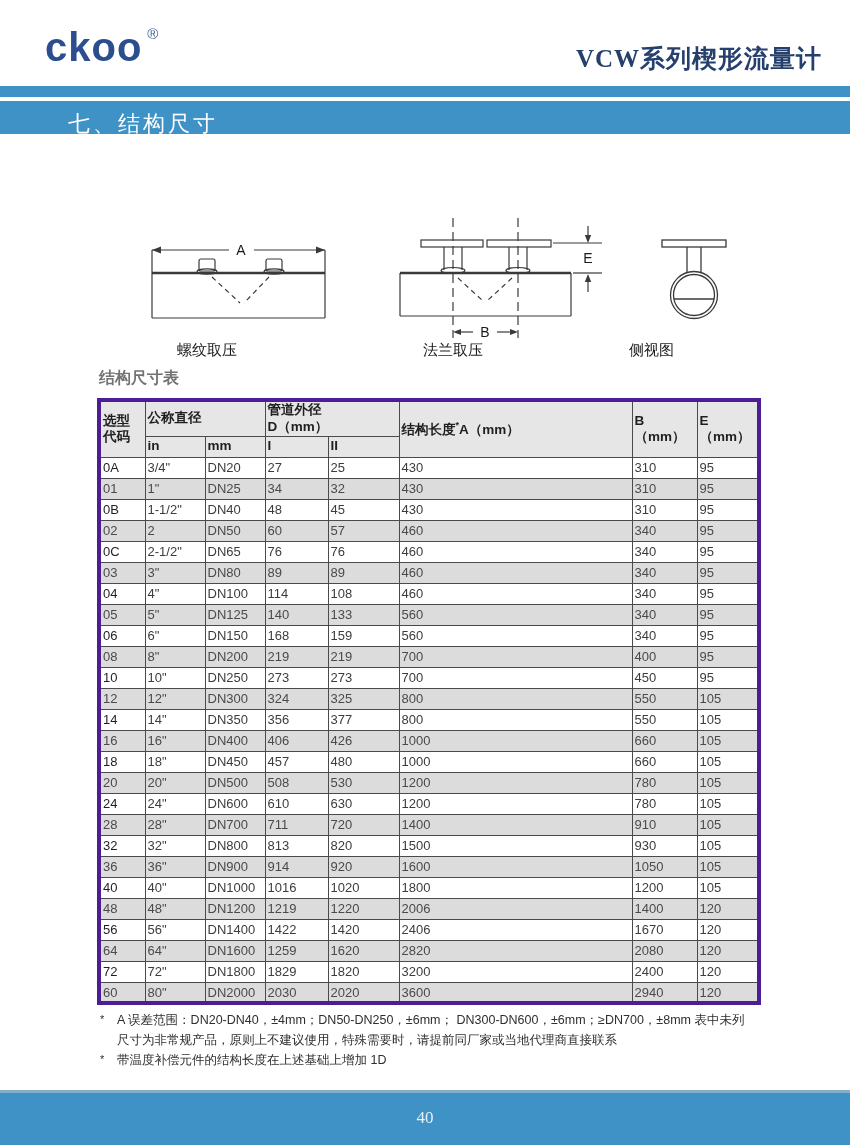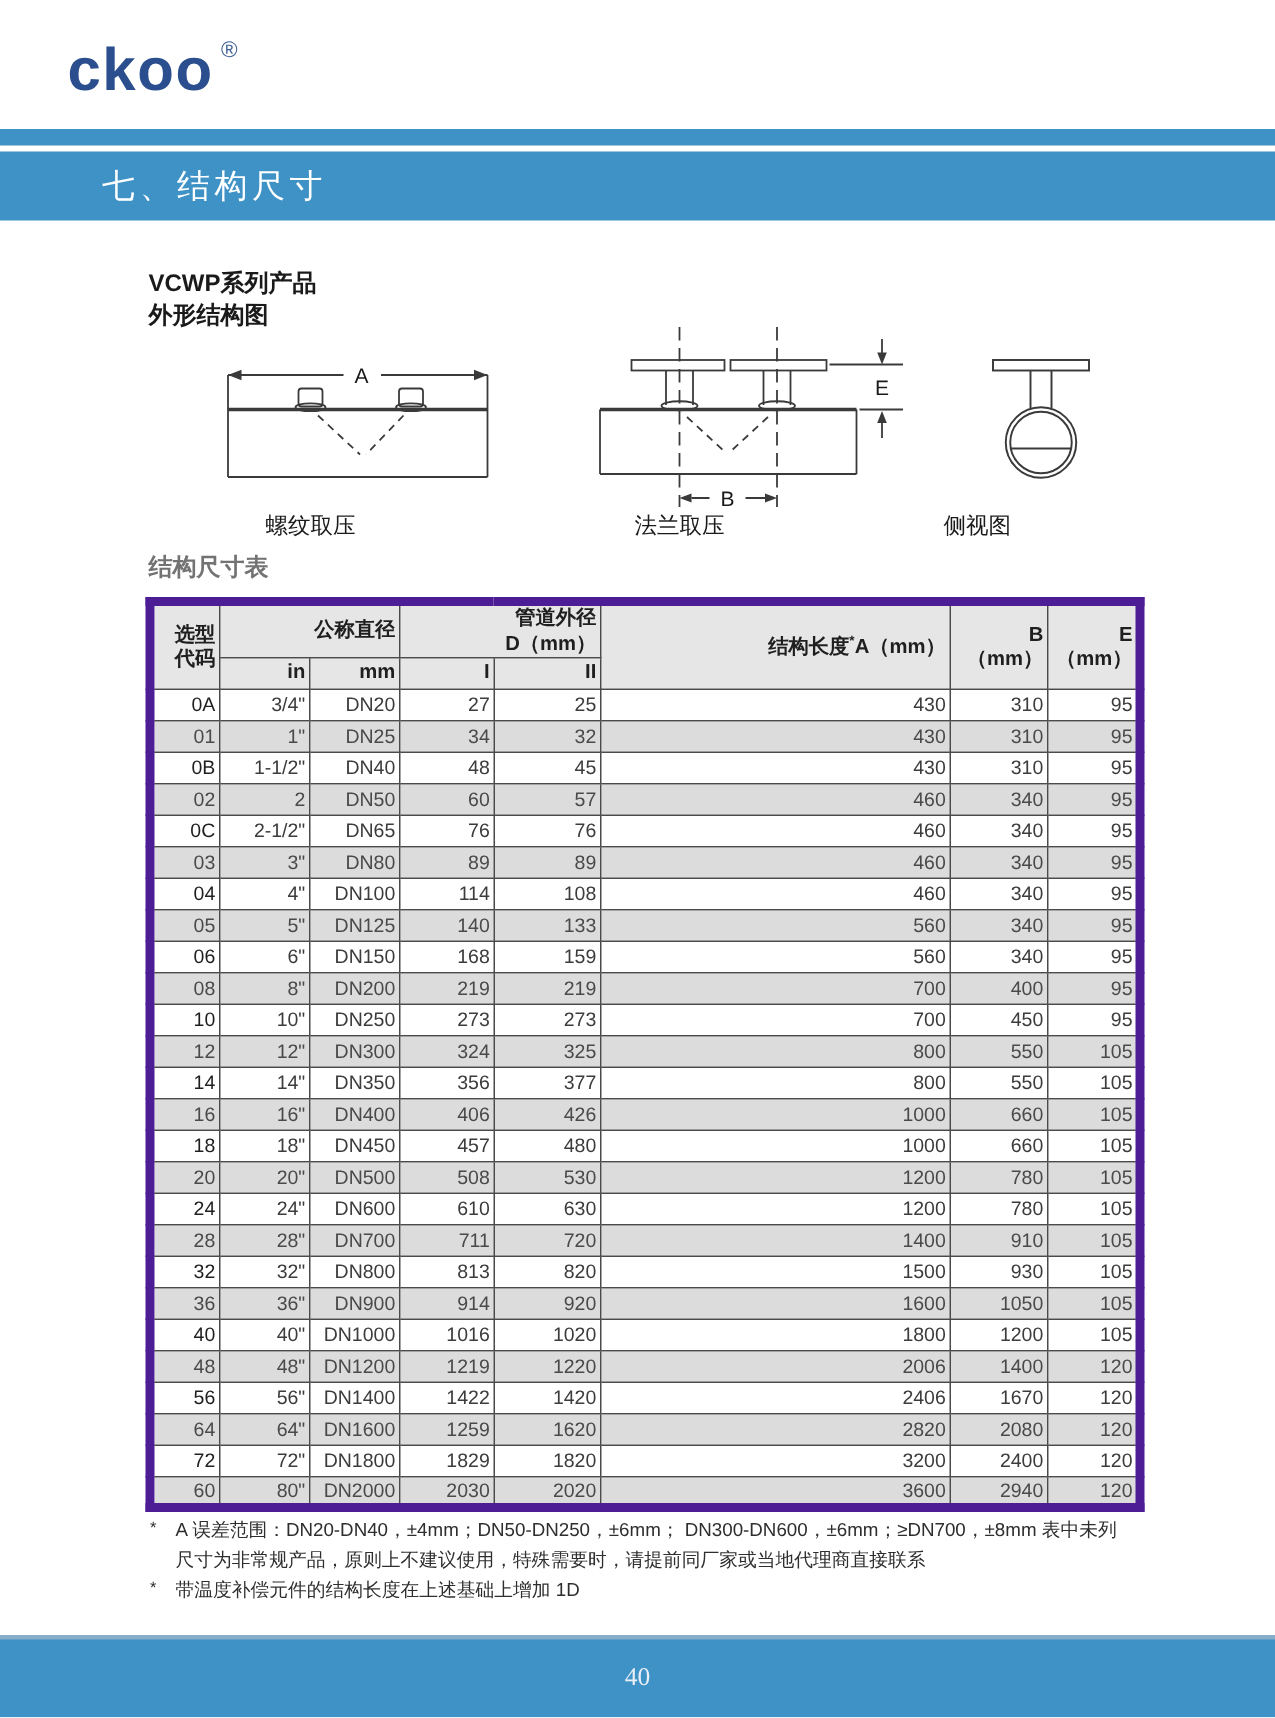--- a/index.html
+++ b/index.html
@@ -7,39 +7,39 @@
         font-family:"Liberation Sans", sans-serif;}
 
   
   .logo{position:absolute;left:45px;top:26px;font-size:40px;font-weight:bold;
         color:#2b4f8e;letter-spacing:1px;line-height:1;text-align:center;}
   .logo sup{font-size:15px;font-weight:normal;vertical-align:22px;margin-left:5px;color:#3d5f96;}
   .doc-title{position:absolute;right:28px;top:42px;font-family:"Liberation Serif", serif;
         font-weight:bold;font-size:25px;color:#26406e;letter-spacing:1px;}
 
   .bar-thin{position:absolute;left:0;top:86px;width:850px;height:11px;background:#3e92c6;}
-  .banner{position:absolute;left:0;top:101px;width:850px;height:46px;background:#3e92c6;
+  .banner{position:absolute;left:0;top:101px;width:850px;height:33px;background:#3e92c6;
         color:#ffffff;font-size:22px;line-height:45px;padding-left:68px;box-sizing:border-box;
         letter-spacing:3px;}
 
   
   .intro{position:absolute;left:99px;top:179px;font-size:16px;font-weight:bold;
         color:#1a1a1a;line-height:21px;}
 
   
   .diagrams-svg{position:absolute;left:0;top:212px;}
   .dlabel{position:absolute;top:341px;width:130px;text-align:left;font-size:15px;color:#1a1a1a;}
   .dlabel.l1{left:177px;} .dlabel.l2{left:423px;} .dlabel.l3{left:629px;}
 
   .table-title{position:absolute;left:99px;top:368px;font-size:16px;font-weight:bold;color:#737373;}
 
   
   table.dims{position:absolute;left:97px;top:398px;width:660px;border-collapse:collapse;
-        table-layout:fixed;text-align:right;font-size:13px;color:#3c3c3c;
-        border:6px solid #4c1d95;padding-left:27px;}
+        table-layout:fixed;text-align:left;font-size:13px;color:#3c3c3c;
+        border:4px solid #4c1d95;padding-left:27px;}
   table.dims th, table.dims td{border:1px solid #4a4a4a;padding:0 2px;overflow:hidden;}
   table.dims thead th{background:#e6e6e6;font-weight:bold;color:#1f1f1f;font-size:13.5px;line-height:1.25;}
   table.dims tbody tr{height:21px;}
   table.dims tbody tr.alt td{background:#dcdcdc;color:#4a4a4a;}
   table.dims td.code{font-weight:normal;color:#1f1f1f;}
   .hr1{height:36px;} .hr2{height:21px;}
   table.dims sup{font-size:9px;}
 
   
   .footnotes{position:absolute;left:100px;top:1010px;width:655px;font-size:12.5px;
@@ -52,28 +52,25 @@
   .footer{position:absolute;left:0;bottom:0;width:850px;height:52px;background:#3e92c6;
         border-top:3px solid #87aec9;color:#e9eff4;text-align:center;line-height:50px;
         font-family:"Liberation Serif", serif;font-size:17px;}
 </style>
 </head>
 <body>
 
 <div class="page">
 
   <div class="logo"><span>ckoo</span><sup>®</sup></div>
+  <div class="doc-title">VCW系列楔形流量计</div>
 
   <div class="bar-thin"></div>
   <div class="banner">七、结构尺寸</div>
 
-  <div class="intro">
-    <div>VCWP系列产品</div>
-    <div>外形结构图</div>
-  </div>
 
   <svg class="diagrams-svg" width="850" height="155" viewBox="0 212 850 155">
     <g stroke="#3a3a3a" stroke-width="1.2" fill="none">
 
       <line x1="152" y1="250" x2="229" y2="250"></line>
       <line x1="254" y1="250" x2="325" y2="250"></line>
       <polygon points="152,250 161,246.5 161,253.5" fill="#3a3a3a" stroke="none"></polygon>
       <polygon points="325,250 316,246.5 316,253.5" fill="#3a3a3a" stroke="none"></polygon>
       <text x="241" y="255" font-size="14" fill="#1a1a1a" stroke="none" text-anchor="middle">A</text>
 

